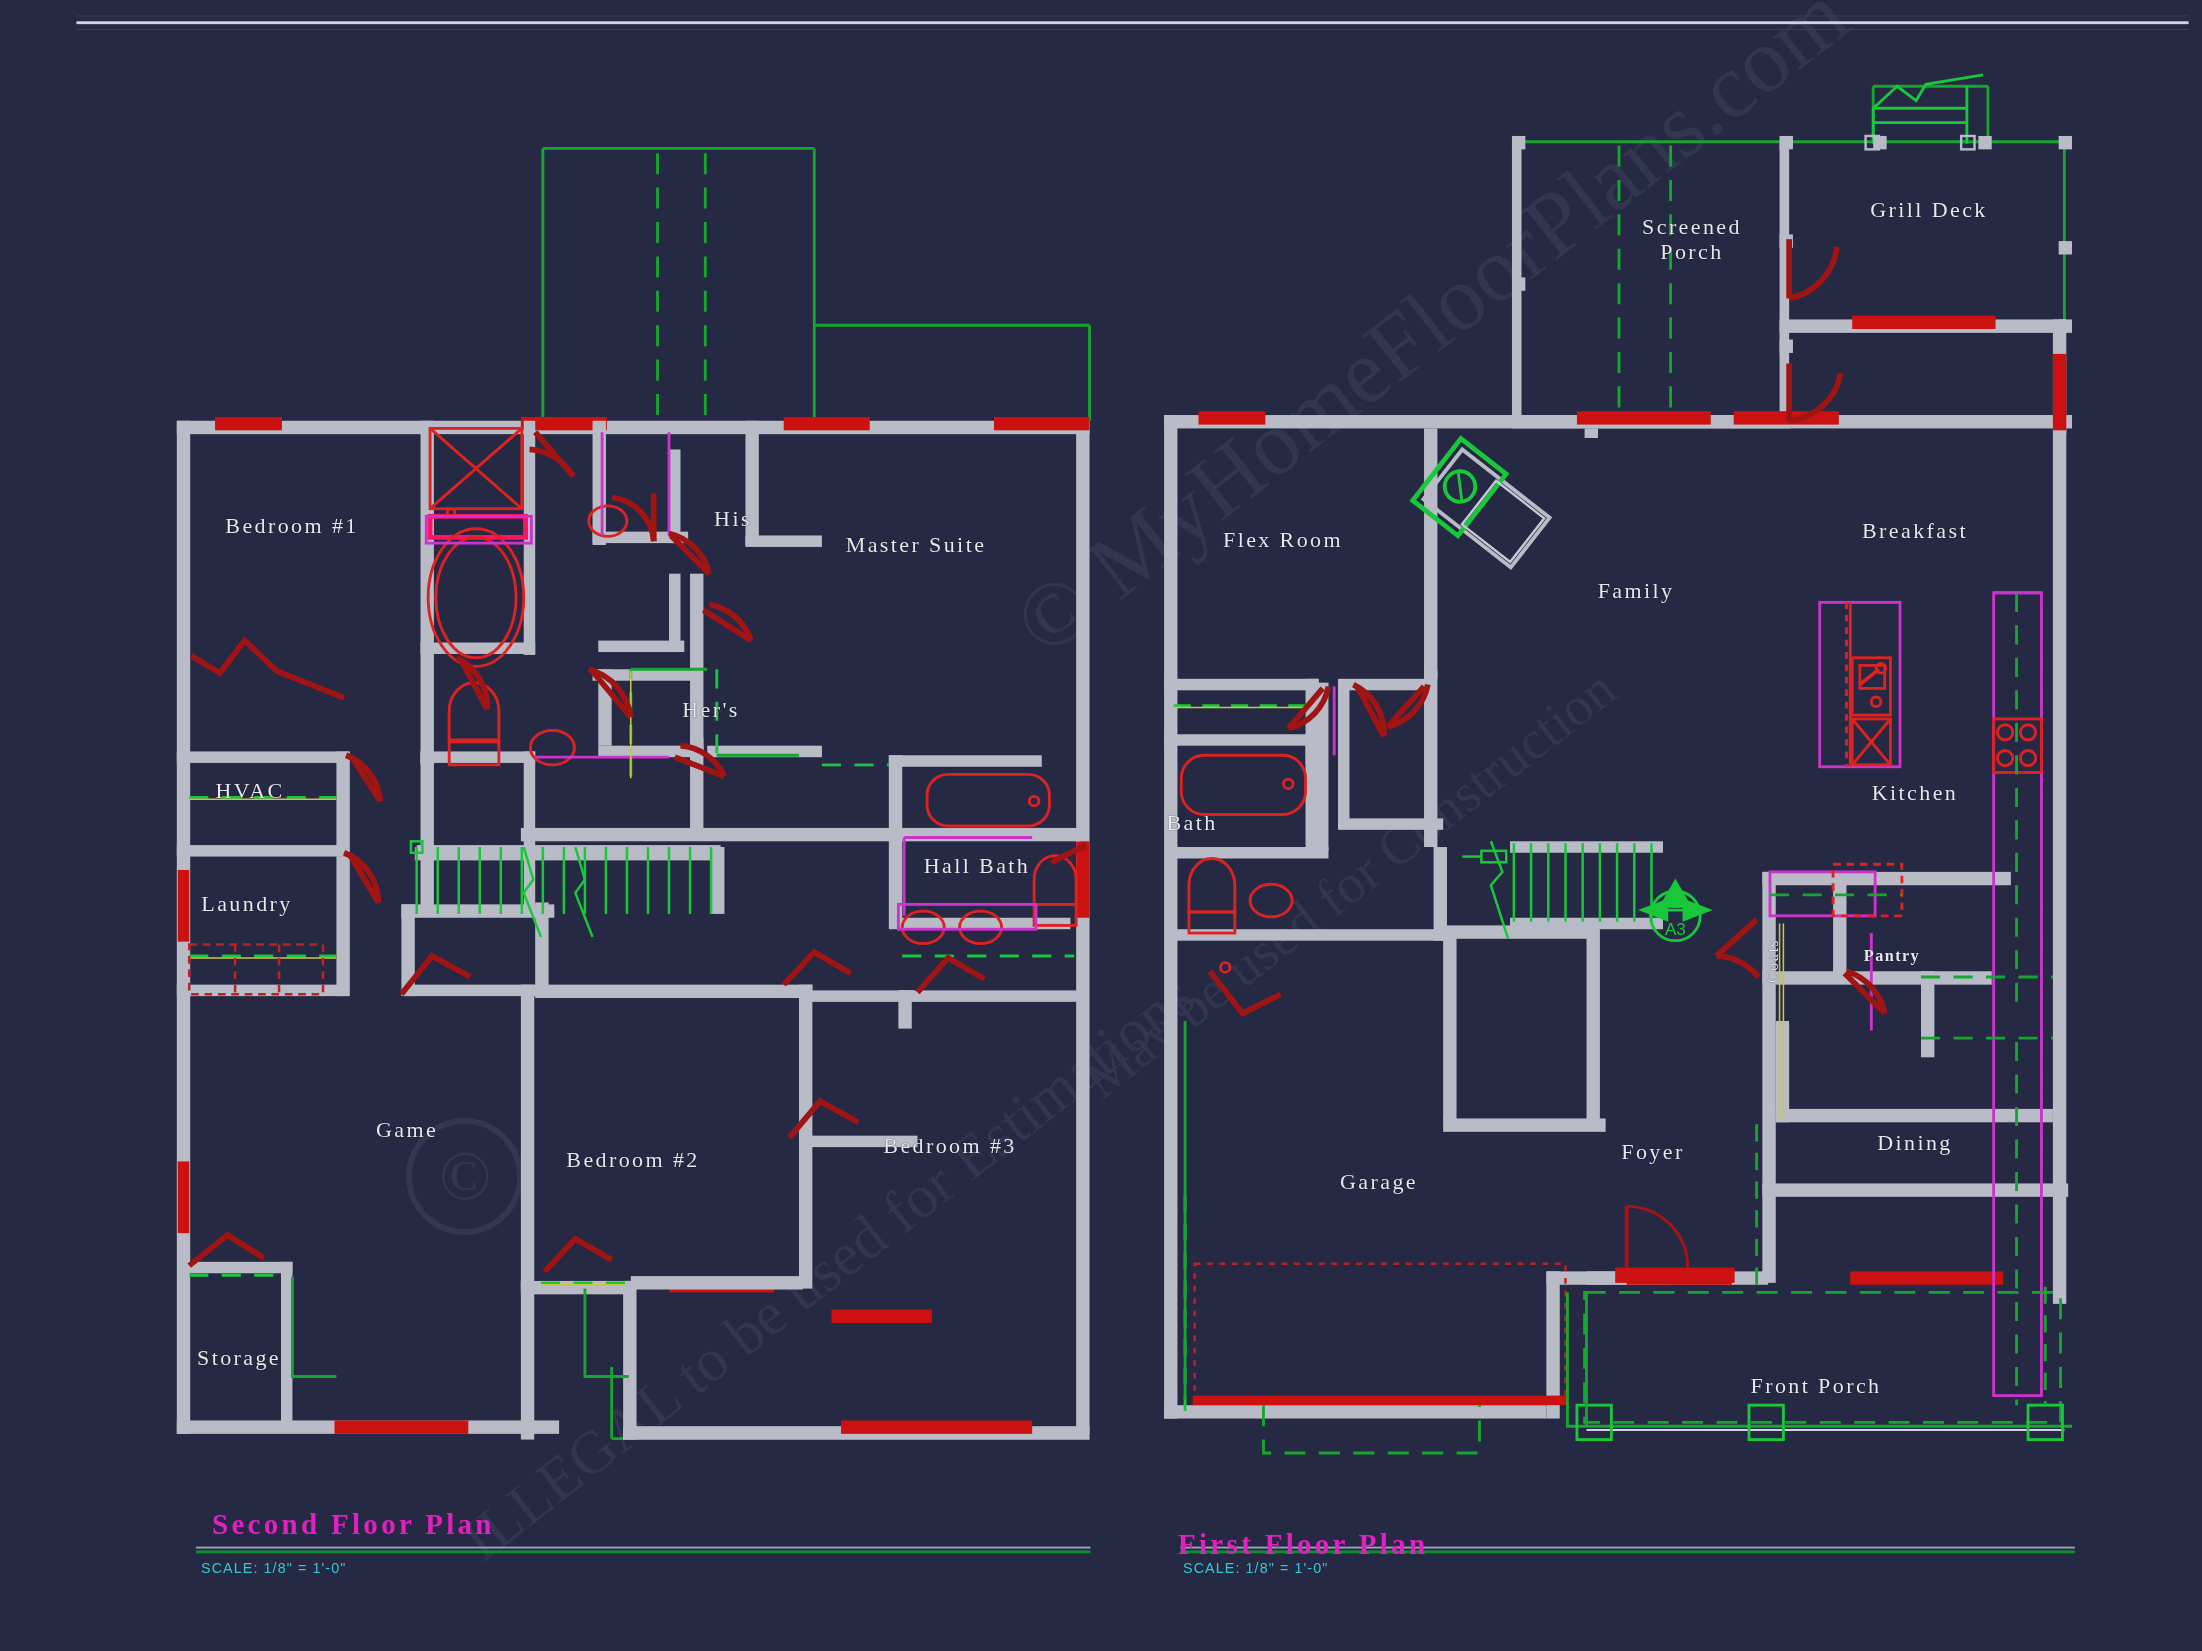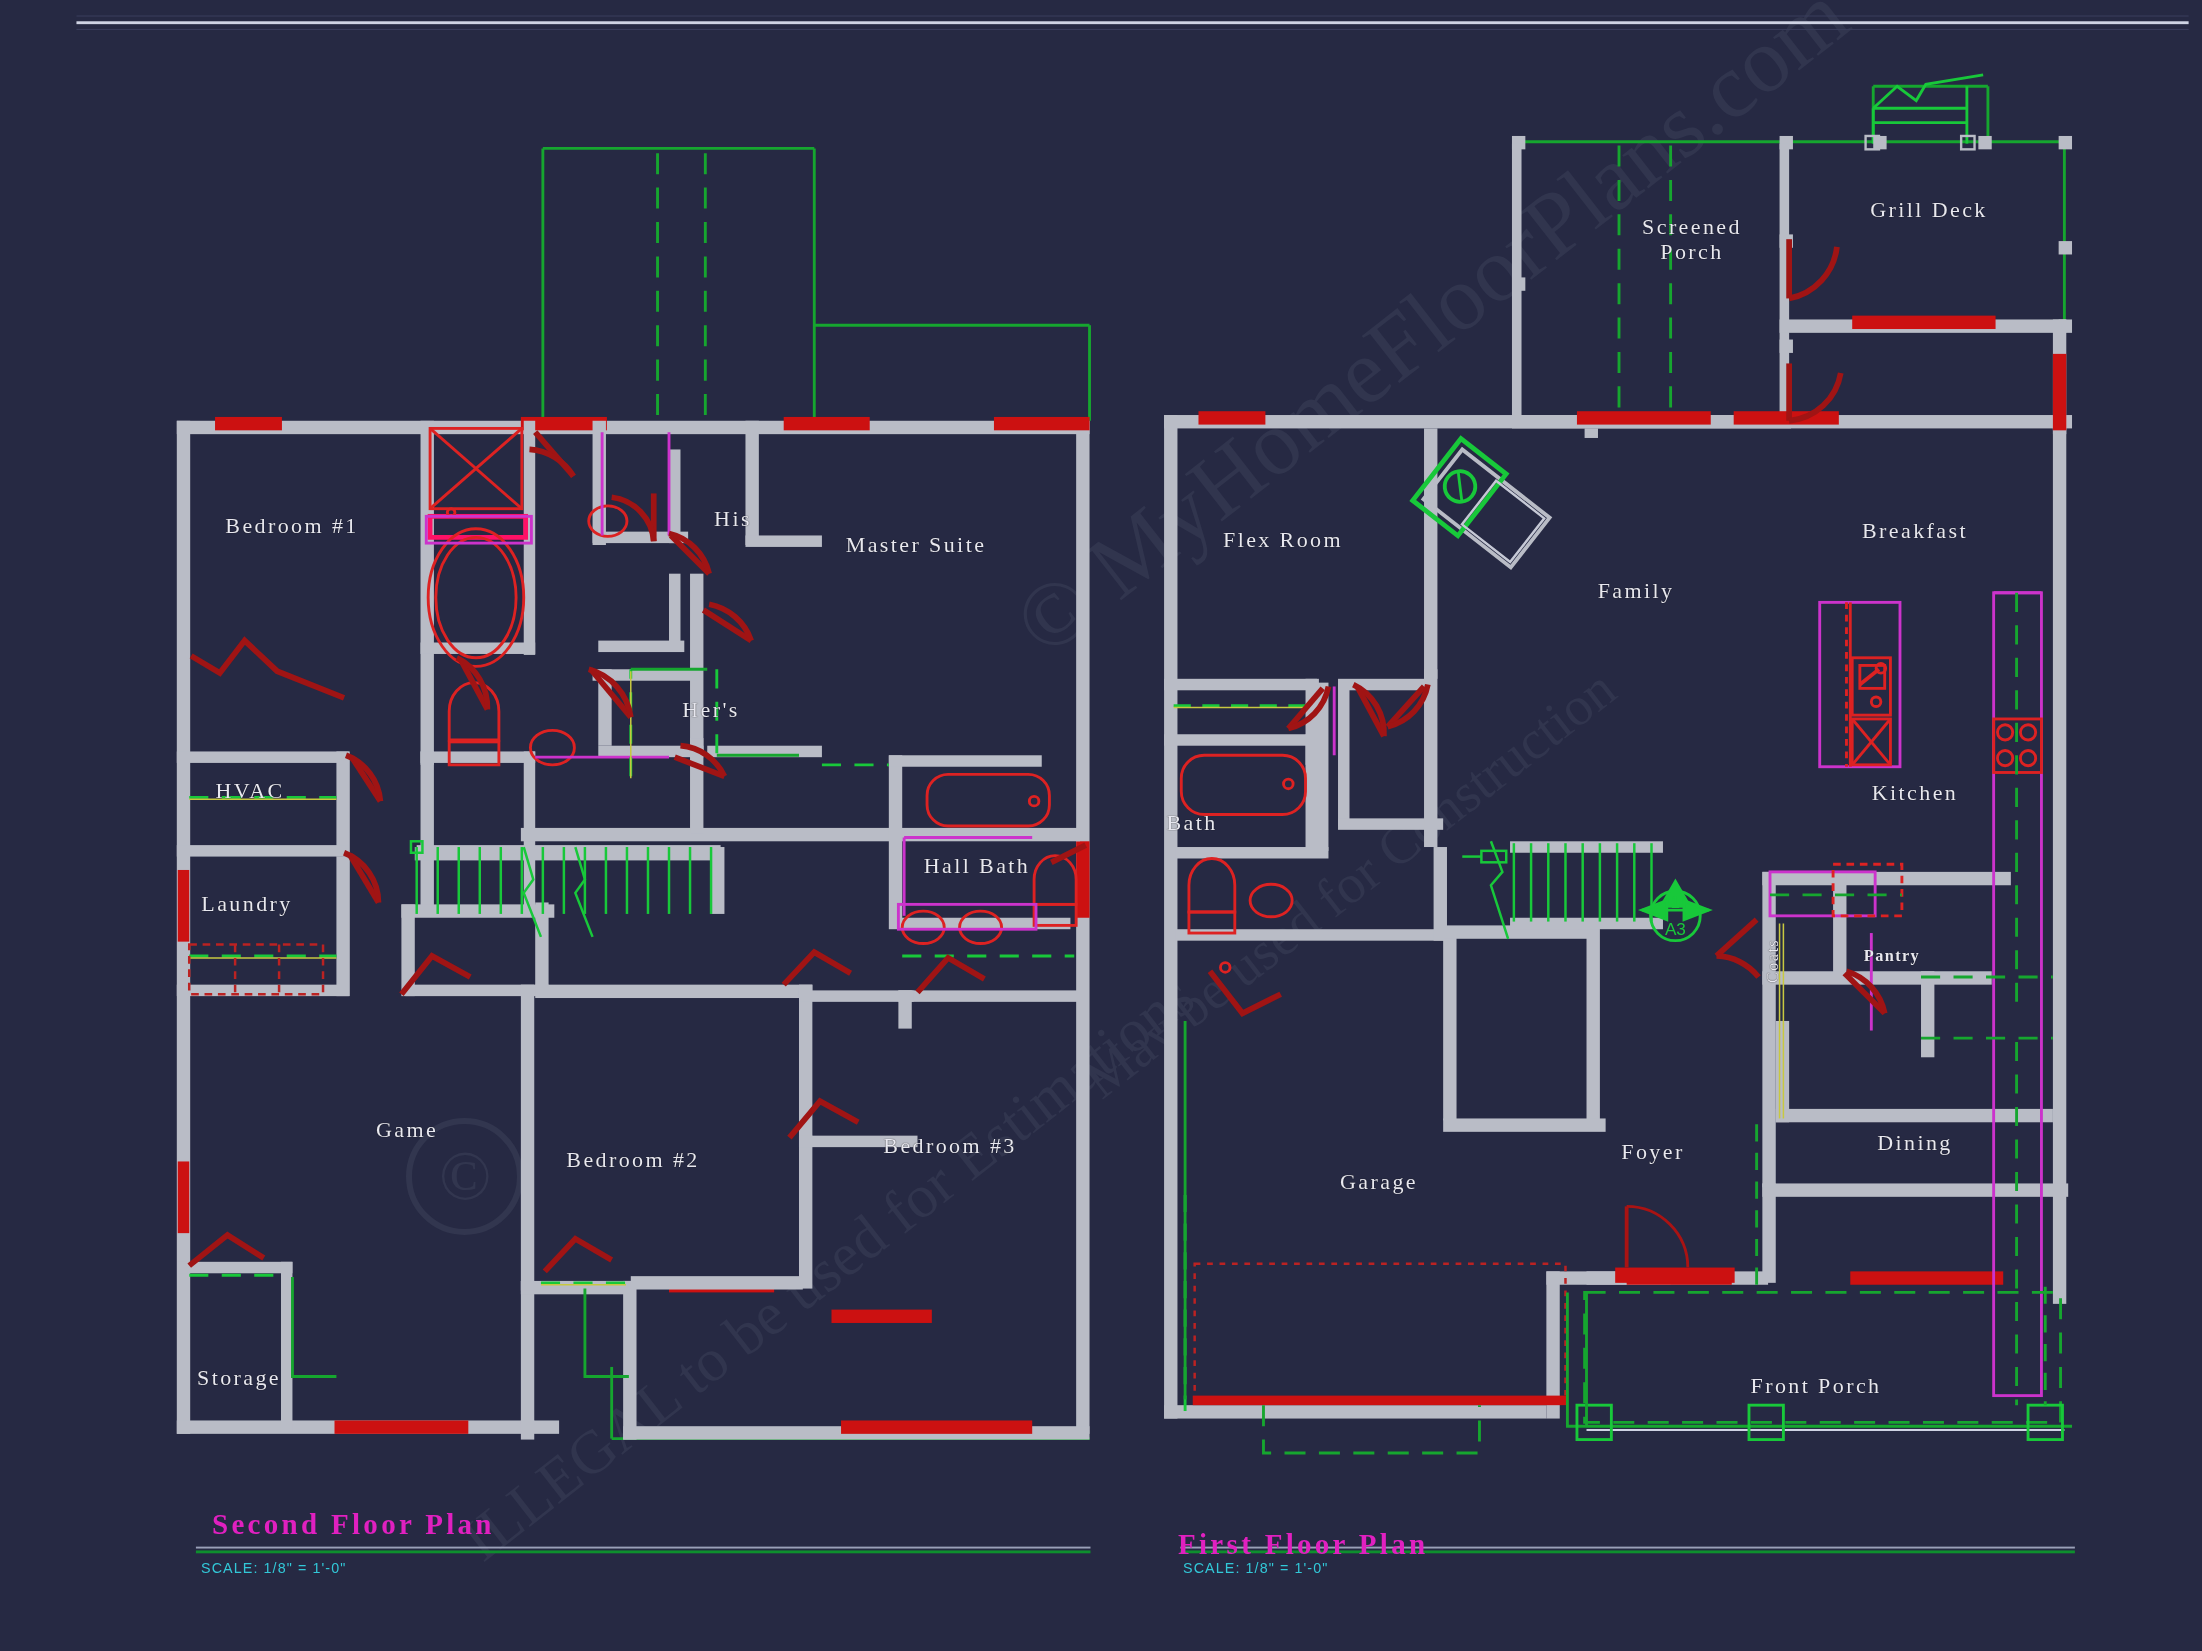--- a/index.html
+++ b/index.html
@@ -538,21 +538,21 @@
     <div class="rlabel" style="left:292px;top:526px;">Bedroom  #1</div>
     <div class="rlabel" style="left:733px;top:519px;">His</div>
     <div class="rlabel" style="left:711px;top:710px;">Her's</div>
     <div class="rlabel" style="left:916px;top:545px;">Master Suite</div>
     <div class="rlabel" style="left:250px;top:791px;">HVAC</div>
     <div class="rlabel" style="left:247px;top:904px;">Laundry</div>
     <div class="rlabel" style="left:977px;top:866px;">Hall Bath</div>
     <div class="rlabel" style="left:407px;top:1130px;">Game</div>
     <div class="rlabel" style="left:633px;top:1160px;">Bedroom  #2</div>
     <div class="rlabel" style="left:950px;top:1146px;">Bedroom  #3</div>
-    <div class="rlabel" style="left:239px;top:1358px;margin-top:20px;">Storage</div>
+    <div class="rlabel" style="left:239px;top:1358px;">Storage</div>
   </div>
 
   <div>
     <div class="rlabel two" style="left:1692px;top:239px;">
       <span>Screened</span><br>
       <span>Porch</span>
     </div>
     <div class="rlabel" style="left:1929px;top:210px;">Grill Deck</div>
     <div class="rlabel" style="left:1283px;top:540px;">Flex Room</div>
     <div class="rlabel" style="left:1636px;top:591px;">Family</div>

